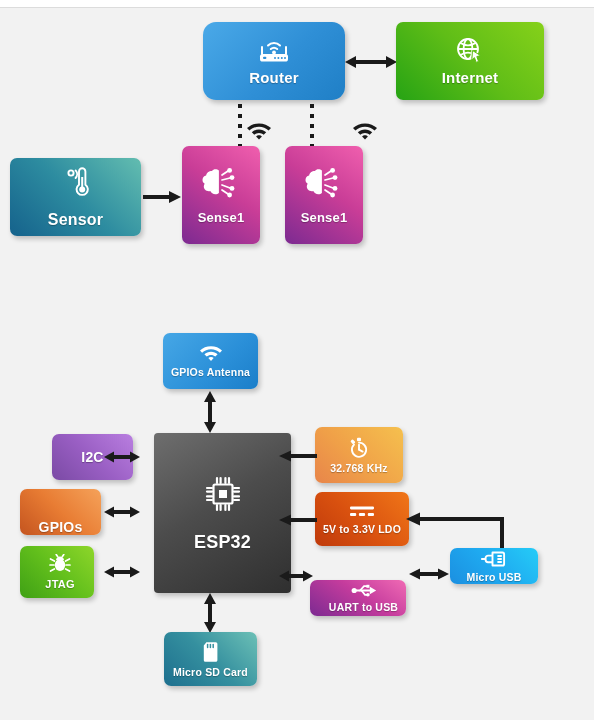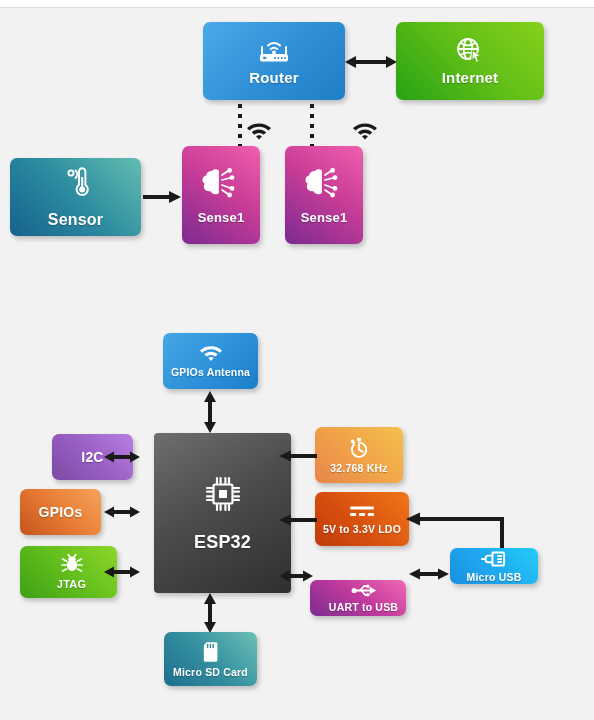--- a/index.html
+++ b/index.html
@@ -73,21 +73,21 @@
   .elbow{position:absolute;}
   .wifisig{position:absolute;}
 </style>
 </head>
 <body>
 
 <div id="stage">
 
   <div class="topbar"></div>
 
-  <div class="node g-router" style="left:203px;top:22px;width:142px;height:78px;">
+  <div class="node g-router" style="left:203px;top:22px;width:142px;height:78px;border-radius:13px;">
     <span class="ico">
       <svg width="38" height="30" viewBox="0 0 38 30">
         <g fill="none" stroke="#fff" stroke-width="2" stroke-linecap="round">
           <path d="M13 9.5a8.5 8.5 0 0 1 12 0"></path>
           <path d="M15.8 13a5 5 0 0 1 6.4 0"></path>
           <path d="M7 11 L7 18"></path>
             <path d="M31 11 L31 18"></path>
         </g>
         <circle cx="19" cy="16.5" r="1.9" fill="#fff"></circle>
         <rect x="5" y="18" width="28" height="7.5" rx="2.6" fill="#fff"></rect>
@@ -266,32 +266,32 @@
     <span class="lbl" style="font-size:14px;">I2C</span>
   </div>
   <div class="arrow" style="left:104px;top:448px;width:36px;height:18px;">
     <svg width="36" height="18" viewBox="0 0 36 18">
       <line x1="8" y1="9" x2="28" y2="9" stroke="#1a1a1a" stroke-width="4"></line>
       <polygon points="0,9 10,3.5 10,14.5" fill="#1a1a1a"></polygon>
       <polygon points="36,9 26,3.5 26,14.5" fill="#1a1a1a"></polygon>
     </svg>
   </div>
 
-  <div class="node g-gpio" style="left:20px;top:489px;width:81px;height:46px;">
+  <div class="node g-gpio" style="left:20px;top:489px;width:81px;height:46px;justify-content:flex-end;">
     <span class="lbl" style="font-size:14px;">GPIOs</span>
   </div>
   <div class="arrow" style="left:104px;top:503px;width:36px;height:18px;">
     <svg width="36" height="18" viewBox="0 0 36 18">
       <line x1="8" y1="9" x2="28" y2="9" stroke="#1a1a1a" stroke-width="4"></line>
       <polygon points="0,9 10,3.5 10,14.5" fill="#1a1a1a"></polygon>
       <polygon points="36,9 26,3.5 26,14.5" fill="#1a1a1a"></polygon>
     </svg>
   </div>
 
-  <div class="node g-jtag" style="left:20px;top:546px;width:97px;height:52px;padding-left:6px;">
+  <div class="node g-jtag" style="left:20px;top:546px;width:74px;height:52px;padding-left:6px;">
     <span class="ico">
       <svg width="22" height="19" viewBox="0 0 22 19">
         <g fill="#ffffff">
           <ellipse cx="11" cy="11" rx="5.2" ry="6"></ellipse>
           <path d="M11 2.6 c-2.1 0-3.8 1.5-4 3.4 h8 c-.2-1.9-1.9-3.4-4-3.4 Z"></path>
         </g>
         <g stroke="#ffffff" stroke-width="1.7" stroke-linecap="round">
           <line x1="5.4" y1="7" x2="1.5" y2="5"></line>
           <line x1="5" y1="11" x2="1" y2="11"></line>
           <line x1="5.4" y1="15" x2="1.5" y2="17"></line>

